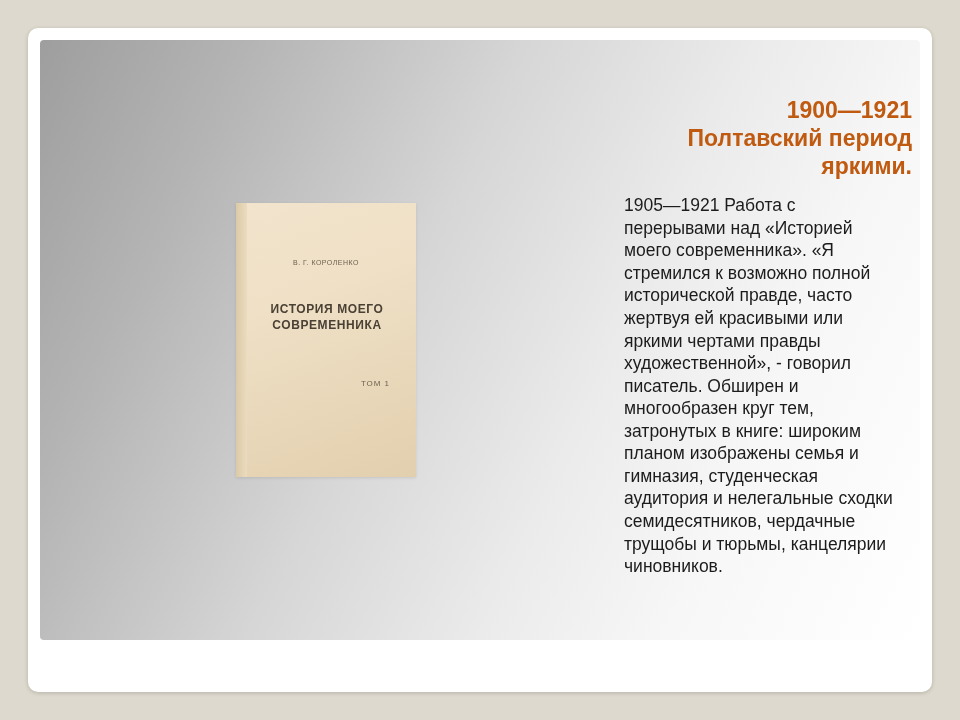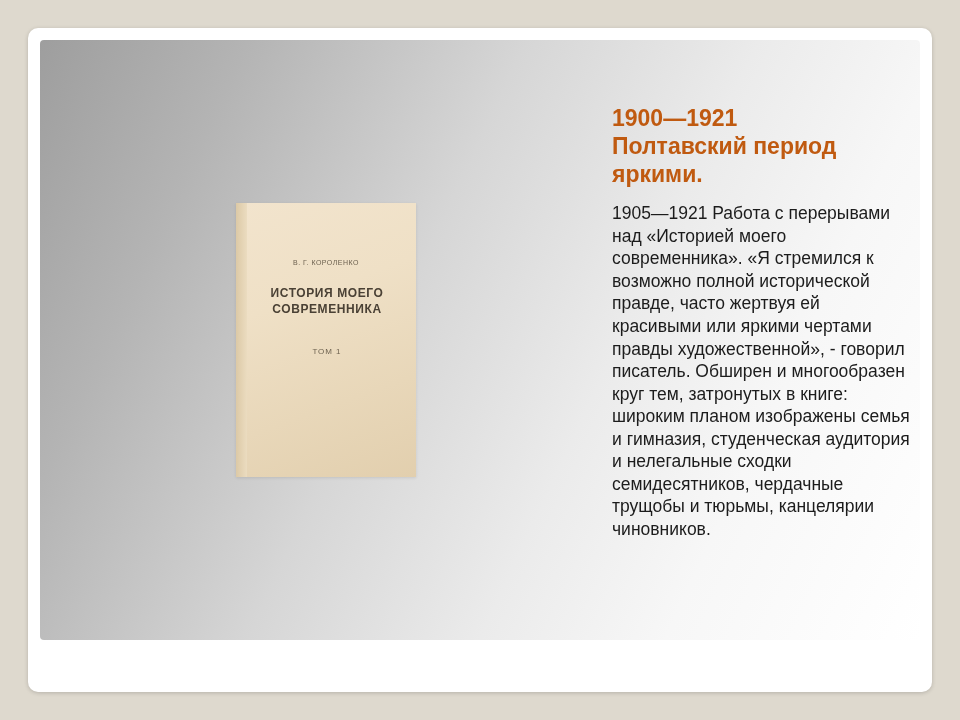--- a/index.html
+++ b/index.html
@@ -65,59 +65,60 @@
     width: 120px;
     font-size: 7px;
     letter-spacing: 0.5px;
     color: #6d6250;
     text-align: center;
     line-height: 1.2;
   }
   .book-title {
     position: absolute;
     left: 28px;
-    top: 82px;
+    top: 98px;
     width: 126px;
     font-size: 12px;
     font-weight: bold;
     color: #4a4135;
     text-align: center;
     line-height: 1.35;
     letter-spacing: 0.6px;
     text-transform: uppercase;
     filter: blur(0.3px);
   }
   .book-volume {
     position: absolute;
     left: 28px;
-    top: 144px;
+    top: 176px;
     width: 126px;
     font-size: 8px;
     color: #6d6250;
-    text-align: center;
+    text-align: right;
     letter-spacing: 1px;
   }
   .content {
     position: absolute;
     left: 572px;
     top: 48px;
     width: 300px;
   }
   .heading {
     color: #c05a10;
     font-size: 23px;
     font-weight: bold;
     line-height: 1.22;
-    margin: 16px 0 14px 0;
+    margin: 8px 0 14px 0;
+    text-align: right;
   }
   .body-text {
     color: #1c1c1c;
     font-size: 17.5px;
     line-height: 1.29;
-    margin: 0;
+    margin: 12px;
     text-align: left;
   }
 </style>
 </head>
 <body>
 
 <div class="slide">
 
   <div class="slide-body">
 

